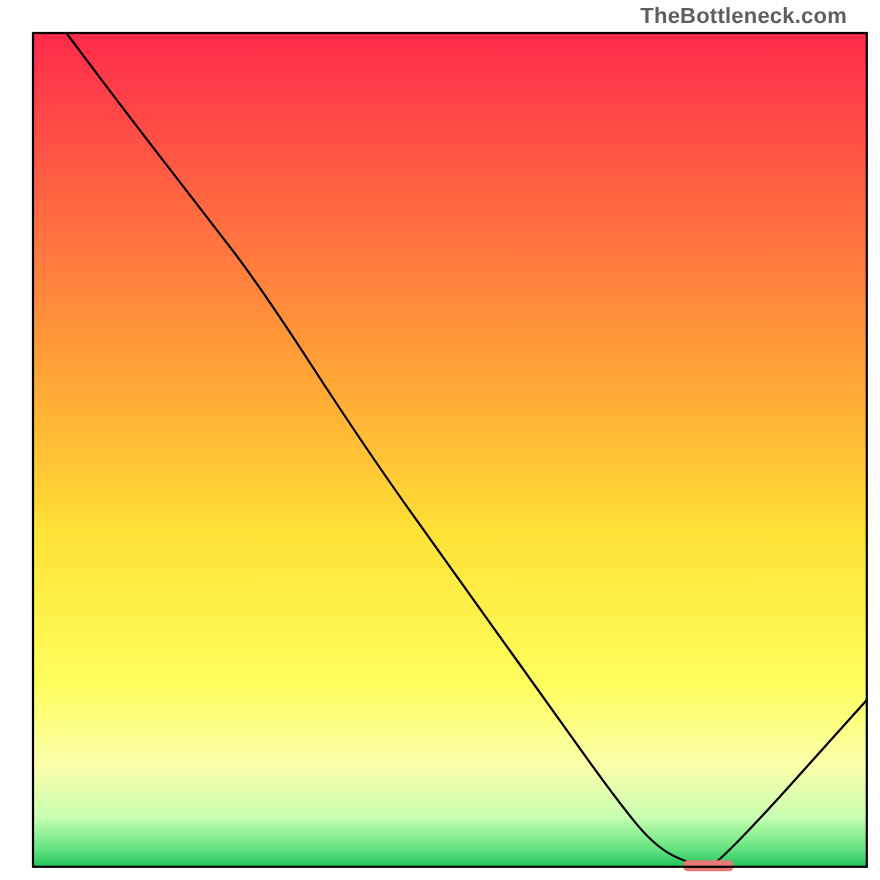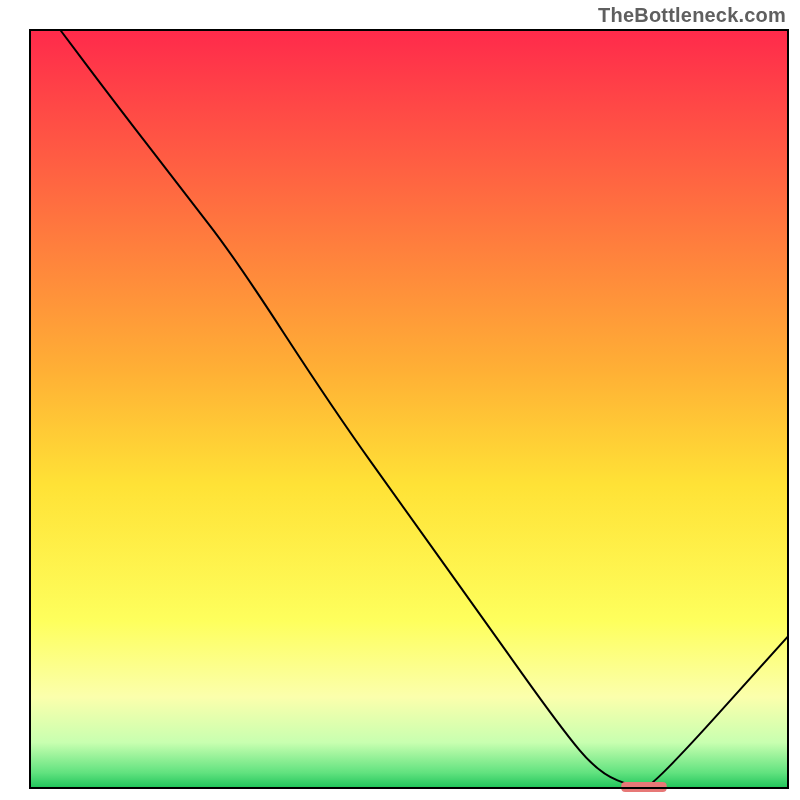--- a/index.html
+++ b/index.html
@@ -12,21 +12,21 @@
     font-family: Arial, Helvetica, sans-serif;
   }
   .container {
     position: relative;
     width: 800px;
     height: 800px;
   }
   .watermark {
     position: absolute;
     top: 4px;
-    right: 14px;
+    right: 30px;
     font-size: 20px;
     font-weight: 600;
     color: #5f5f5f;
     letter-spacing: 0.2px;
     z-index: 10;
   }
   svg {
     display: block;
   }
 </style>

